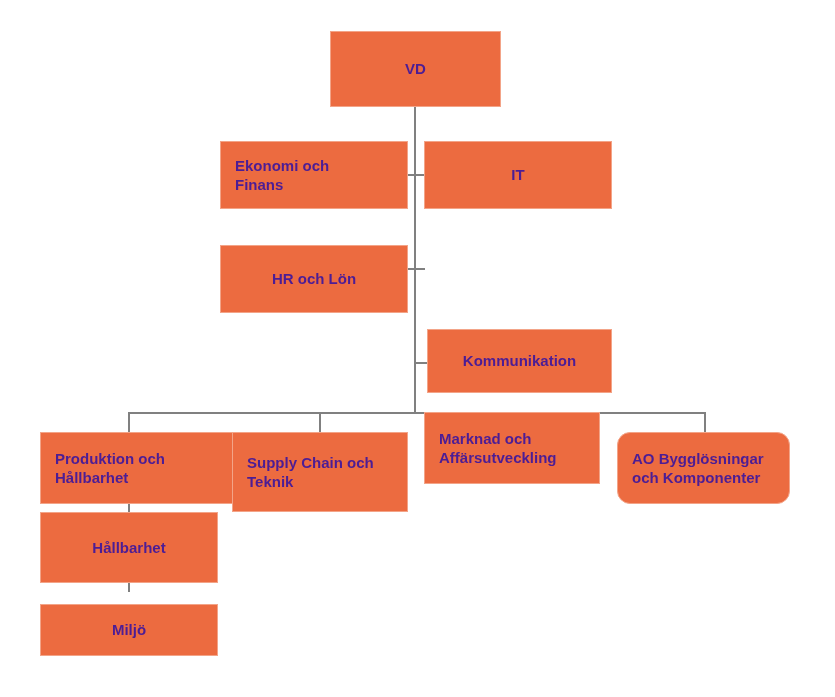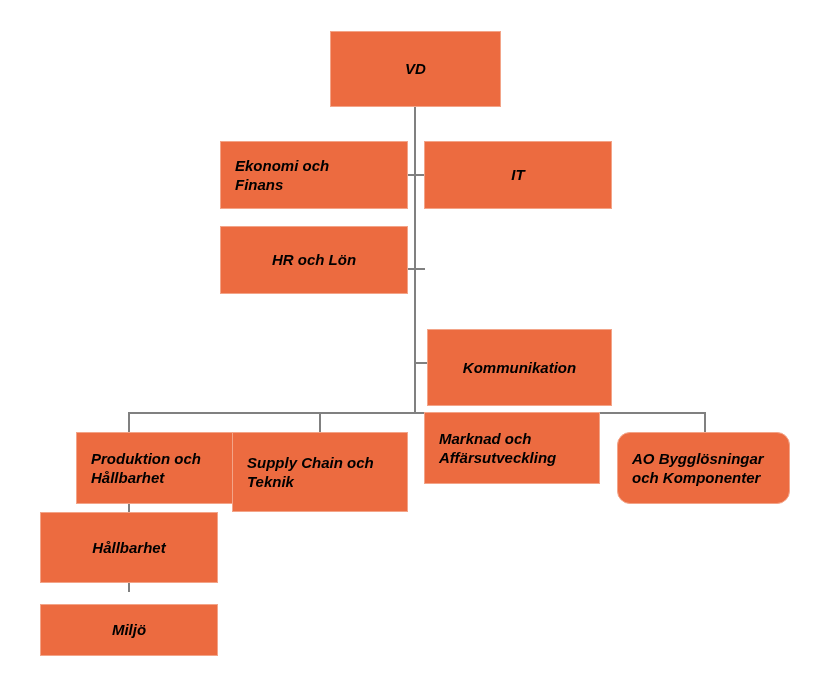--- a/index.html
+++ b/index.html
@@ -16,28 +16,27 @@
   #chart {
     position: relative;
     width: 835px;
     height: 697px;
   }
   .node {
     position: absolute;
     box-sizing: border-box;
     background: #EC6B40;
     border: 1px solid #F3A488;
-    color: #000000;
+    color: #4c1d95;
     font-weight: bold;
     font-size: 15px;
     line-height: 1.28;
     display: flex;
     align-items: center;
     z-index: 2;
-    font-style: italic;
   }
   .node.center {
     justify-content: center;
     text-align: center;
   }
   .node.left {
     justify-content: flex-start;
     text-align: left;
   }
   .node .label {
@@ -86,30 +85,30 @@
 
   <div class="node center" style="left:424px; top:141px; width:188px; height:68px;">
     <span class="label">IT</span>
   </div>
 
   <div class="node left" style="left:220px; top:141px; width:188px; height:68px;">
     <span class="label">Ekonomi och
 Finans</span>
   </div>
 
-  <div class="node center" style="left:220px; top:226px; width:188px; height:68px;">
+  <div class="node center" style="left:220px; top:245px; width:188px; height:68px;">
     <span class="label">HR och Lön</span>
   </div>
 
 
-  <div class="node center" style="left:427px; top:329px; width:185px; height:77px;">
+  <div class="node center" style="left:427px; top:329px; width:185px; height:64px;">
     <span class="label">Kommunikation</span>
   </div>
 
-  <div class="node left" style="left:40px; top:432px; width:204px; height:72px;margin-left:36px;">
+  <div class="node left" style="left:40px; top:432px; width:204px; height:72px;">
     <span class="label">Produktion och
 Hållbarhet</span>
   </div>
 
   <div class="node left" style="left:232px; top:432px; width:176px; height:80px;">
     <span class="label">Supply Chain och
 Teknik</span>
   </div>
 
   <div class="node left" style="left:424px; top:412px; width:176px; height:72px;">

